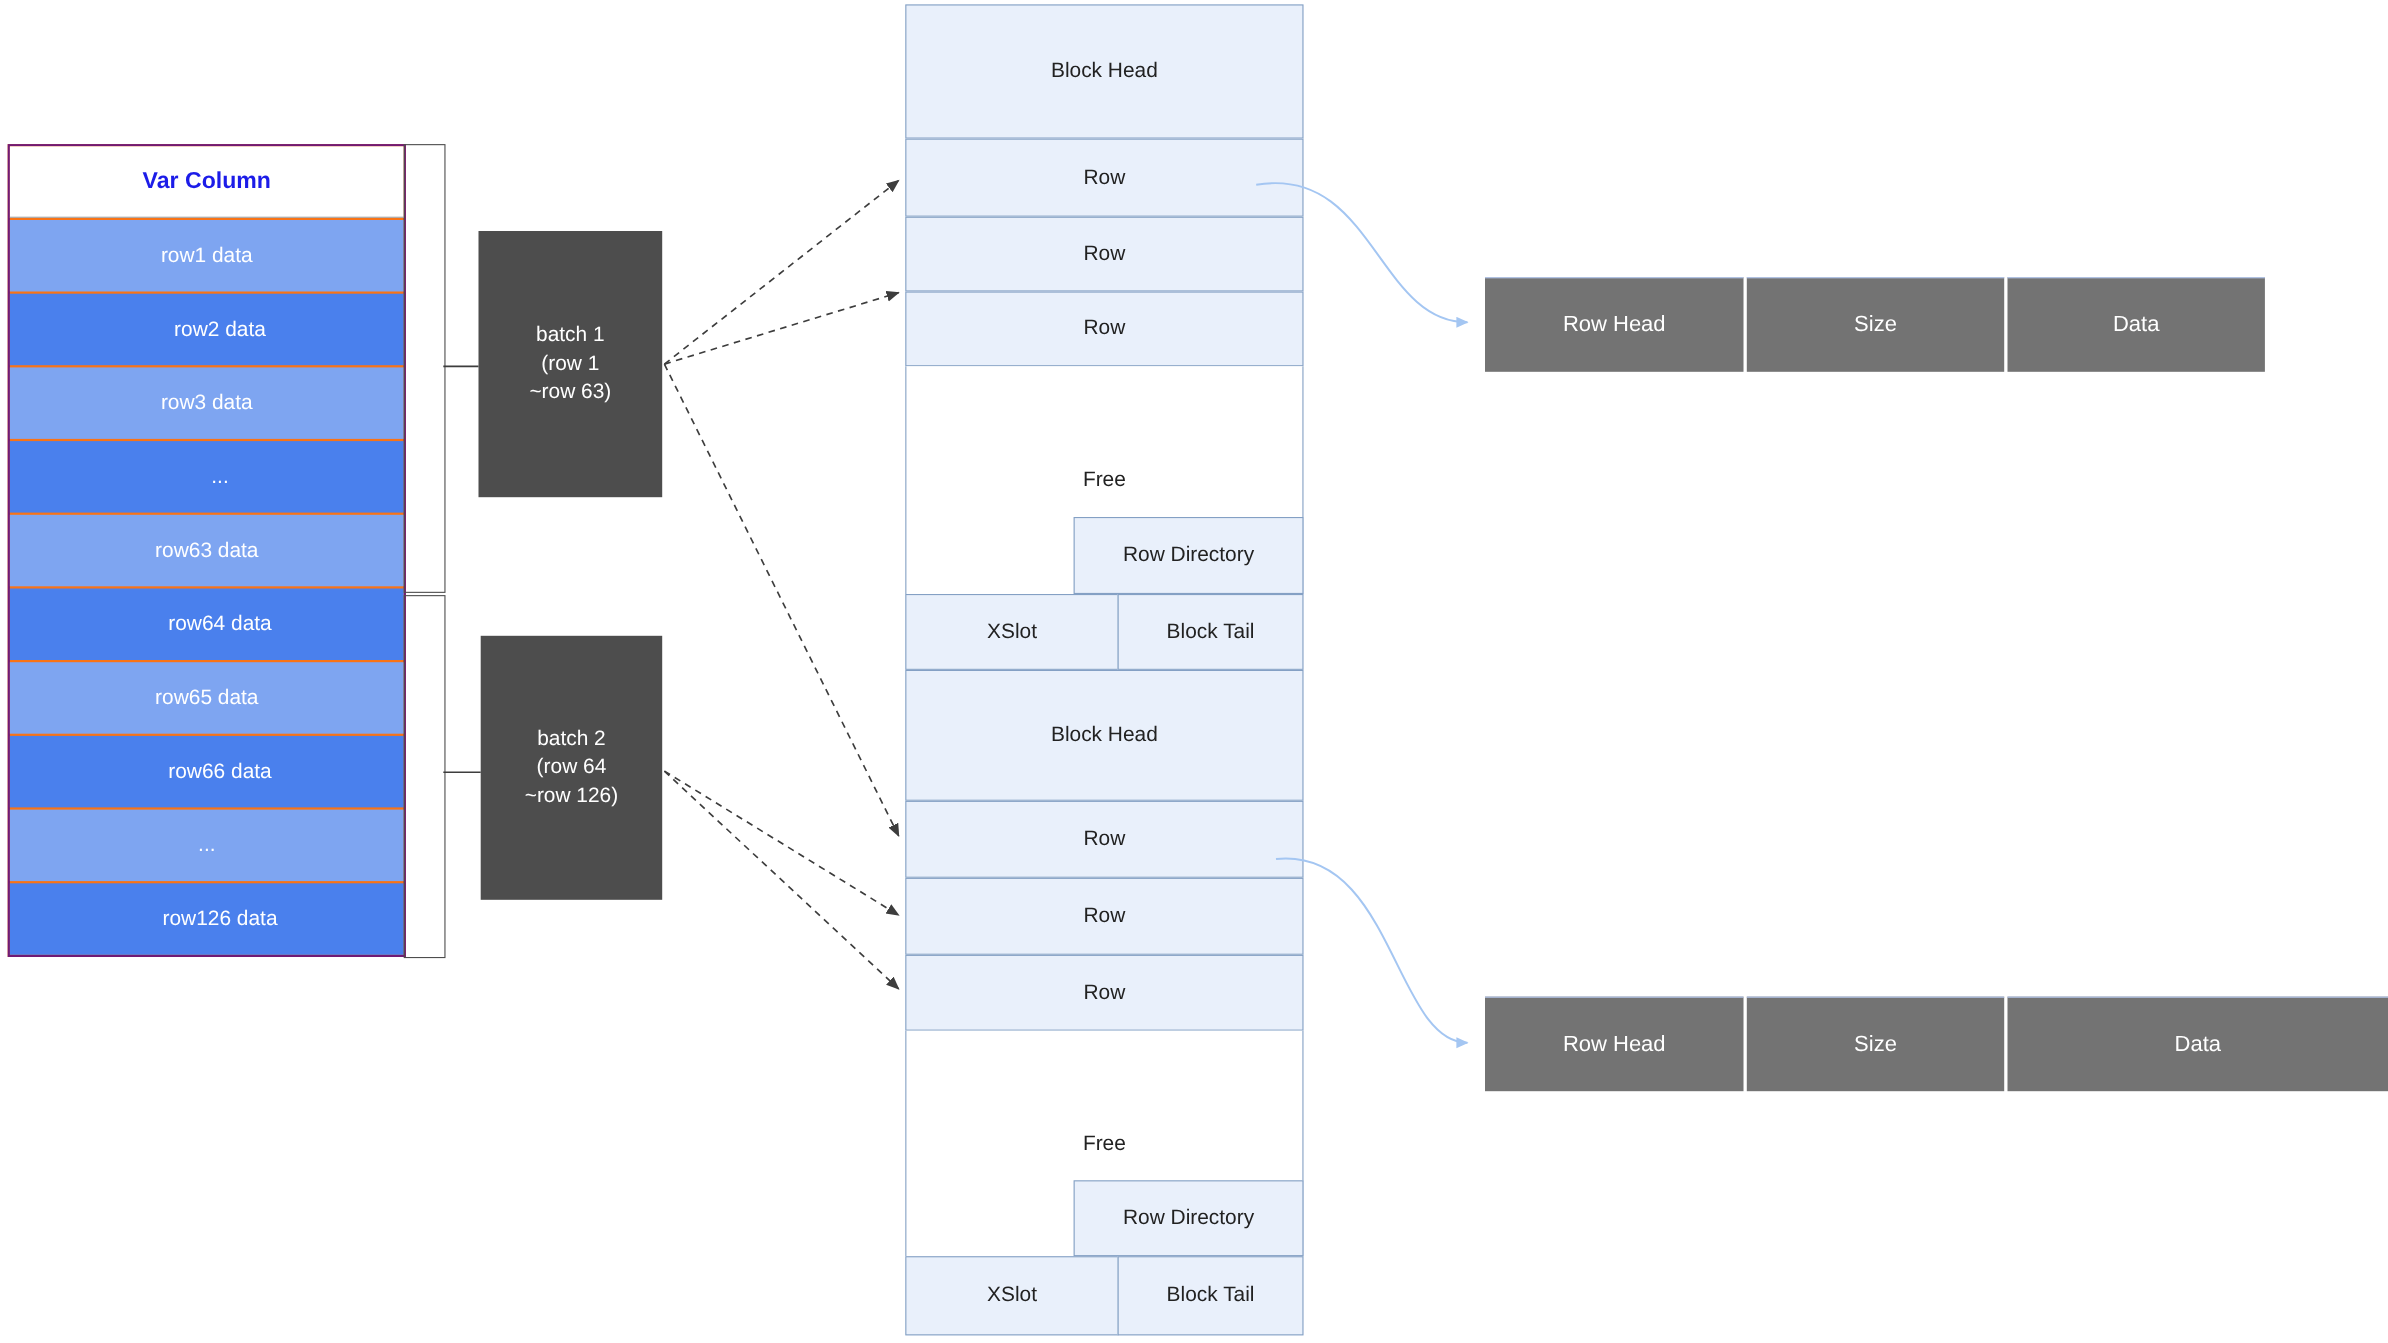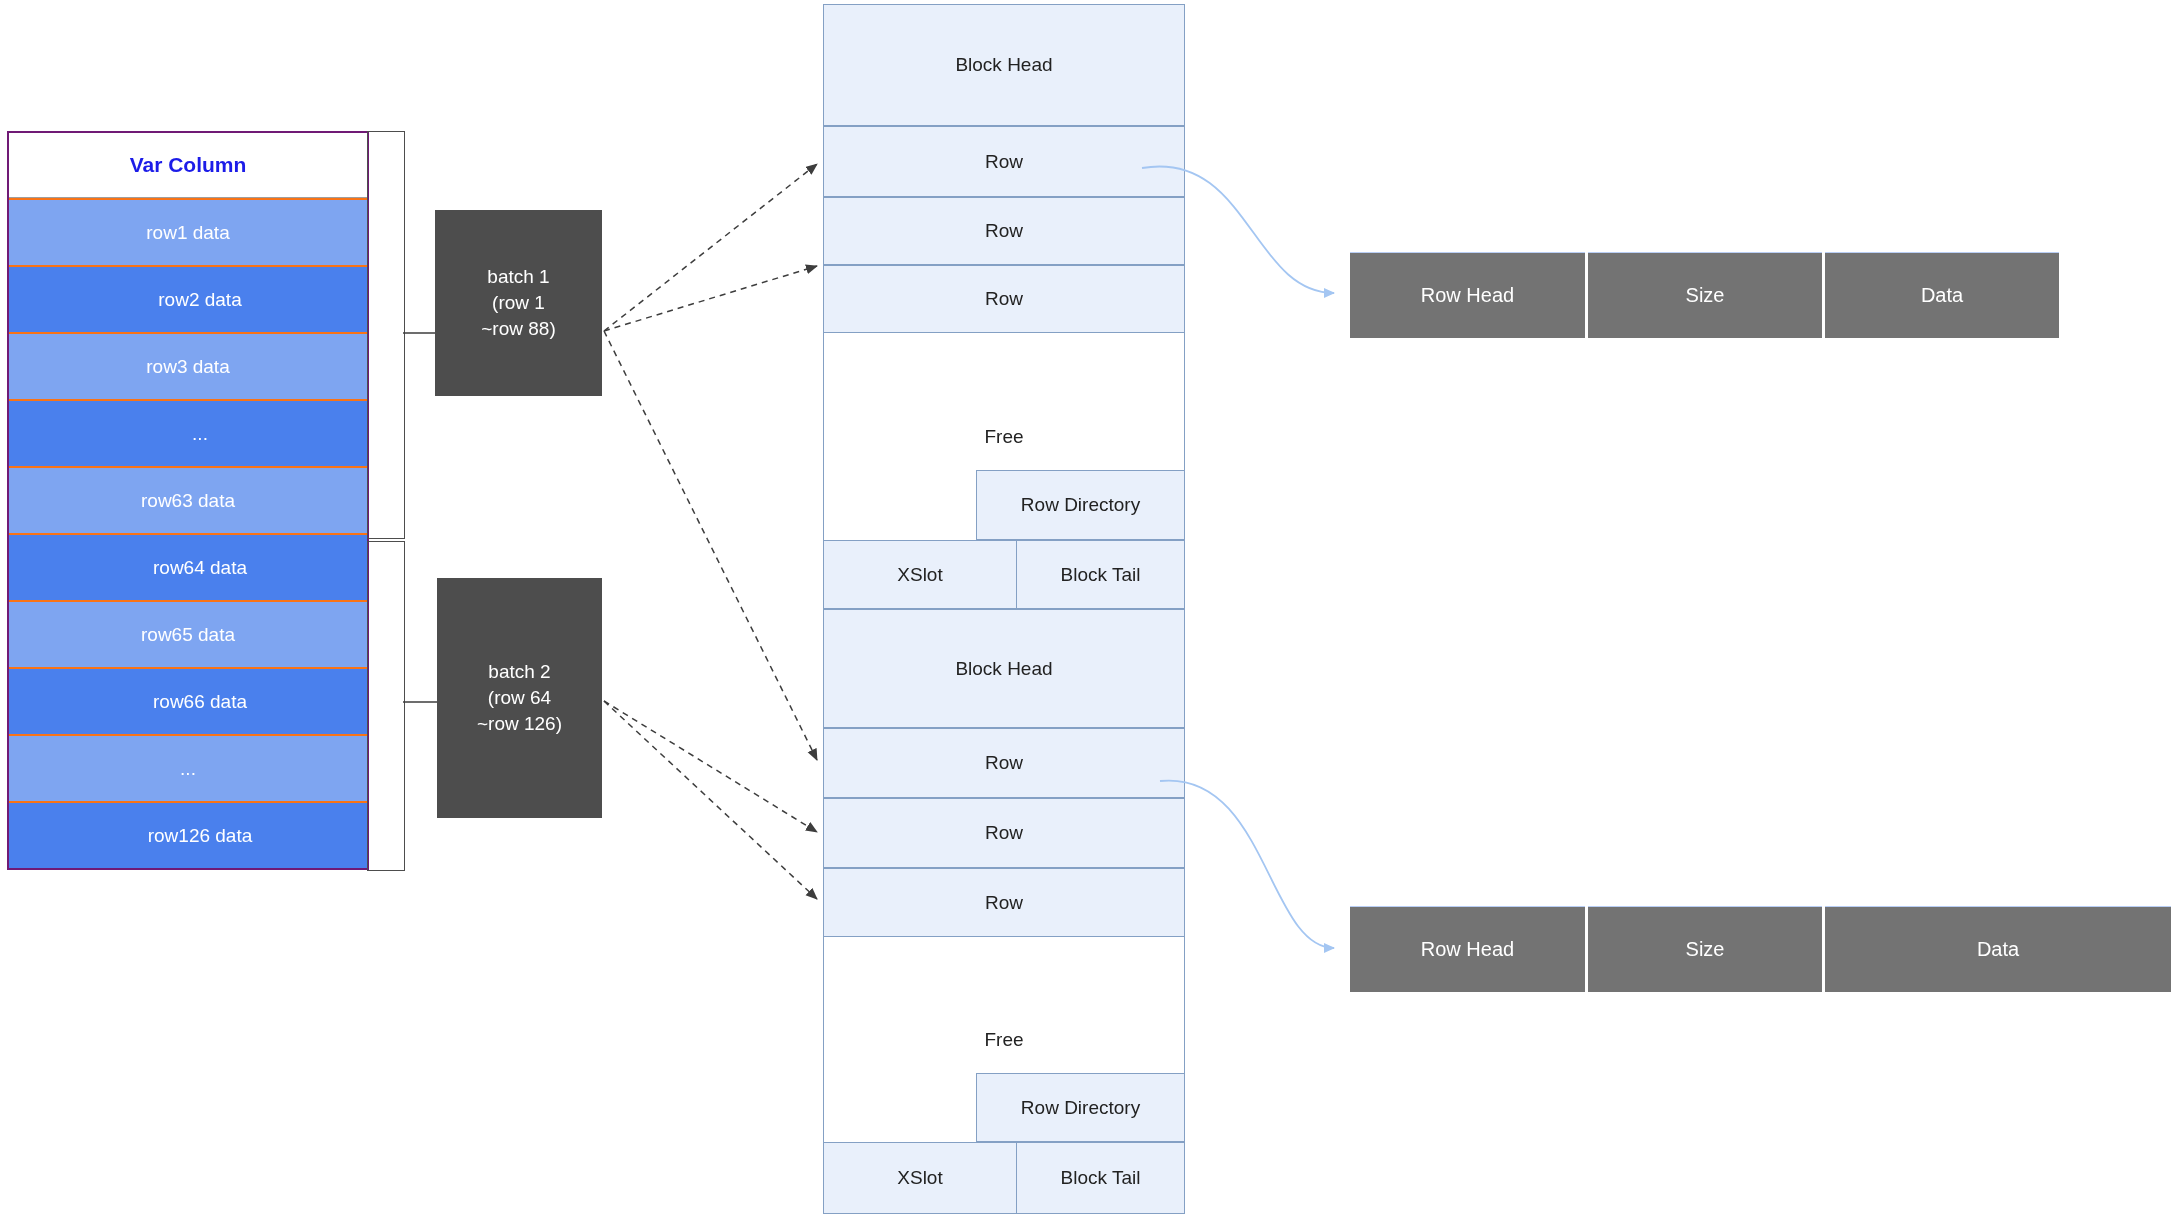--- a/index.html
+++ b/index.html
@@ -21,21 +21,21 @@
   .vrow.dark{background:#4a80ed;padding-left:24px;}
   
   .bracket{position:absolute;border:1px solid #4d4d4d;background:transparent;}
   .bracket.b1{left:367px;top:131px;width:36px;height:406px;}
   .bracket.b2{left:367px;top:541px;width:36px;height:328px;}
   
   .batch{
     position:absolute;background:#4d4d4d;color:#ffffff;display:flex;flex-direction:column;
     align-items:center;justify-content:center;font-size:19px;line-height:26px;text-align:center;
   }
-  .batch.b1x{left:435px;top:210px;width:167px;height:186px;}
+  .batch.b1x{left:435px;top:210px;width:167px;height:242px;}
   .batch.b2x{left:437px;top:578px;width:165px;height:240px;}
   
   .cell{
     position:absolute;box-sizing:border-box;border:1px solid #84a0c4;background:#e9f0fb;
     display:flex;align-items:center;justify-content:center;font-size:19px;color:#222222;
   }
   .cell.white{background:#ffffff;border-top:none;border-bottom:none;}
   .bh1{left:823px;top:4px;width:362px;height:122px;}
   .r1a{left:823px;top:126px;width:362px;height:71px;}
   .r2a{left:823px;top:197px;width:362px;height:68px;}
@@ -84,21 +84,21 @@
     <div class="vrow light">...</div>
     <div class="vrow dark">row126 data</div>
   </div>
 
   <div class="bracket b1"></div>
   <div class="bracket b2"></div>
 
   <div class="batch b1x">
     <span>batch 1</span>
     <span>(row 1</span>
-    <span>~row 88)</span>
+    <span>~row 63)</span>
   </div>
   <div class="batch b2x">
     <span>batch 2</span>
     <span>(row 64</span>
     <span>~row 126)</span>
   </div>
 
   <div class="cell bh1">Block Head</div>
   <div class="cell r1a">Row</div>
   <div class="cell r2a">Row</div>

